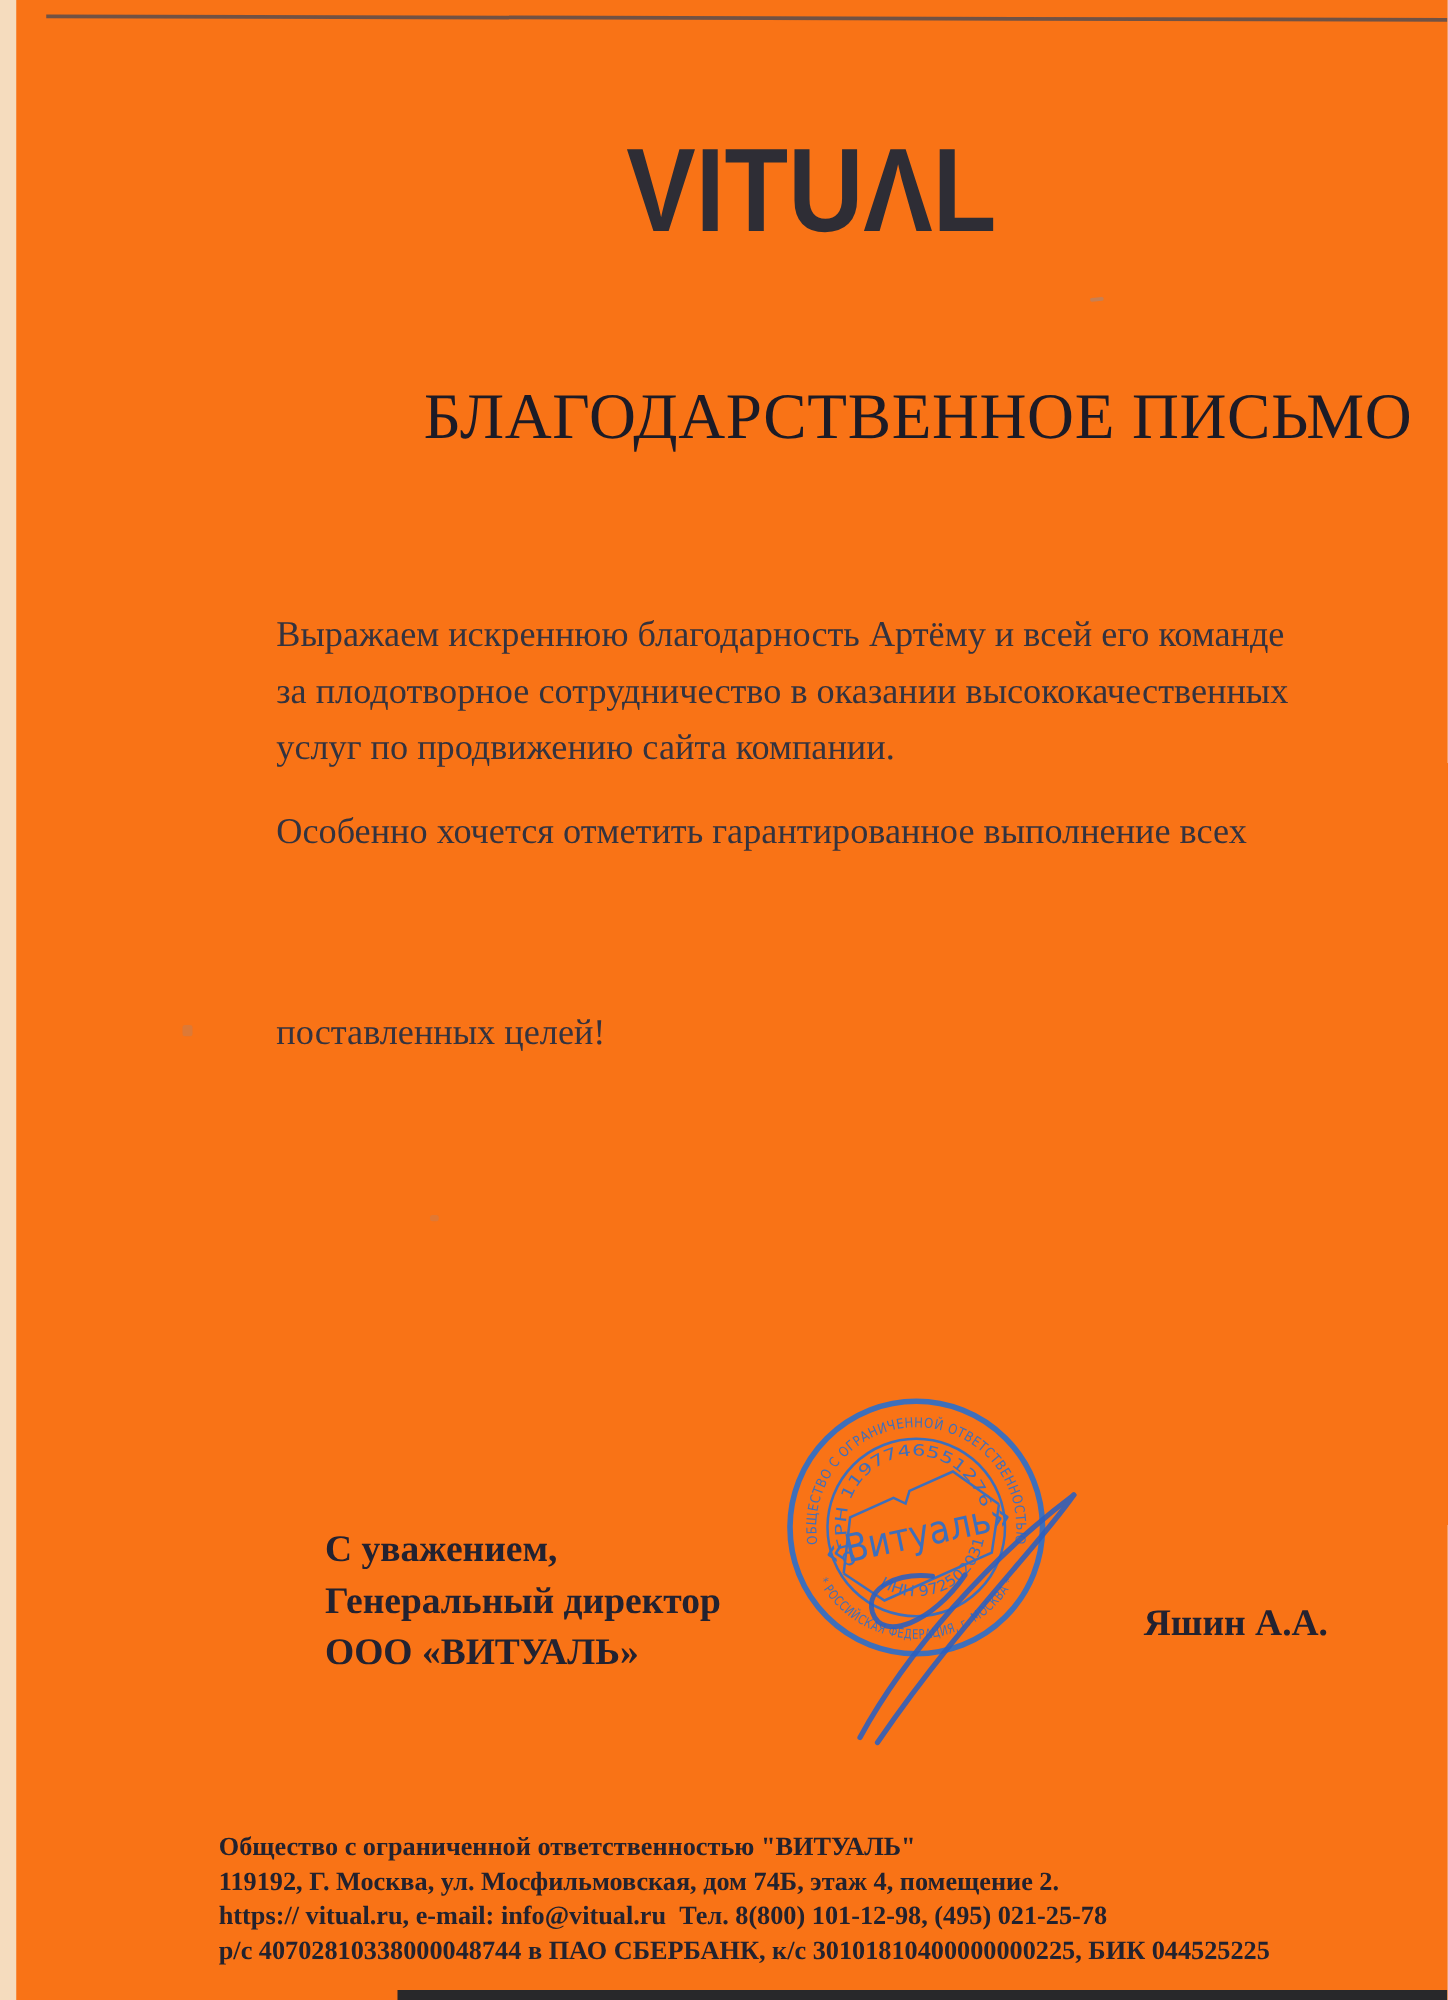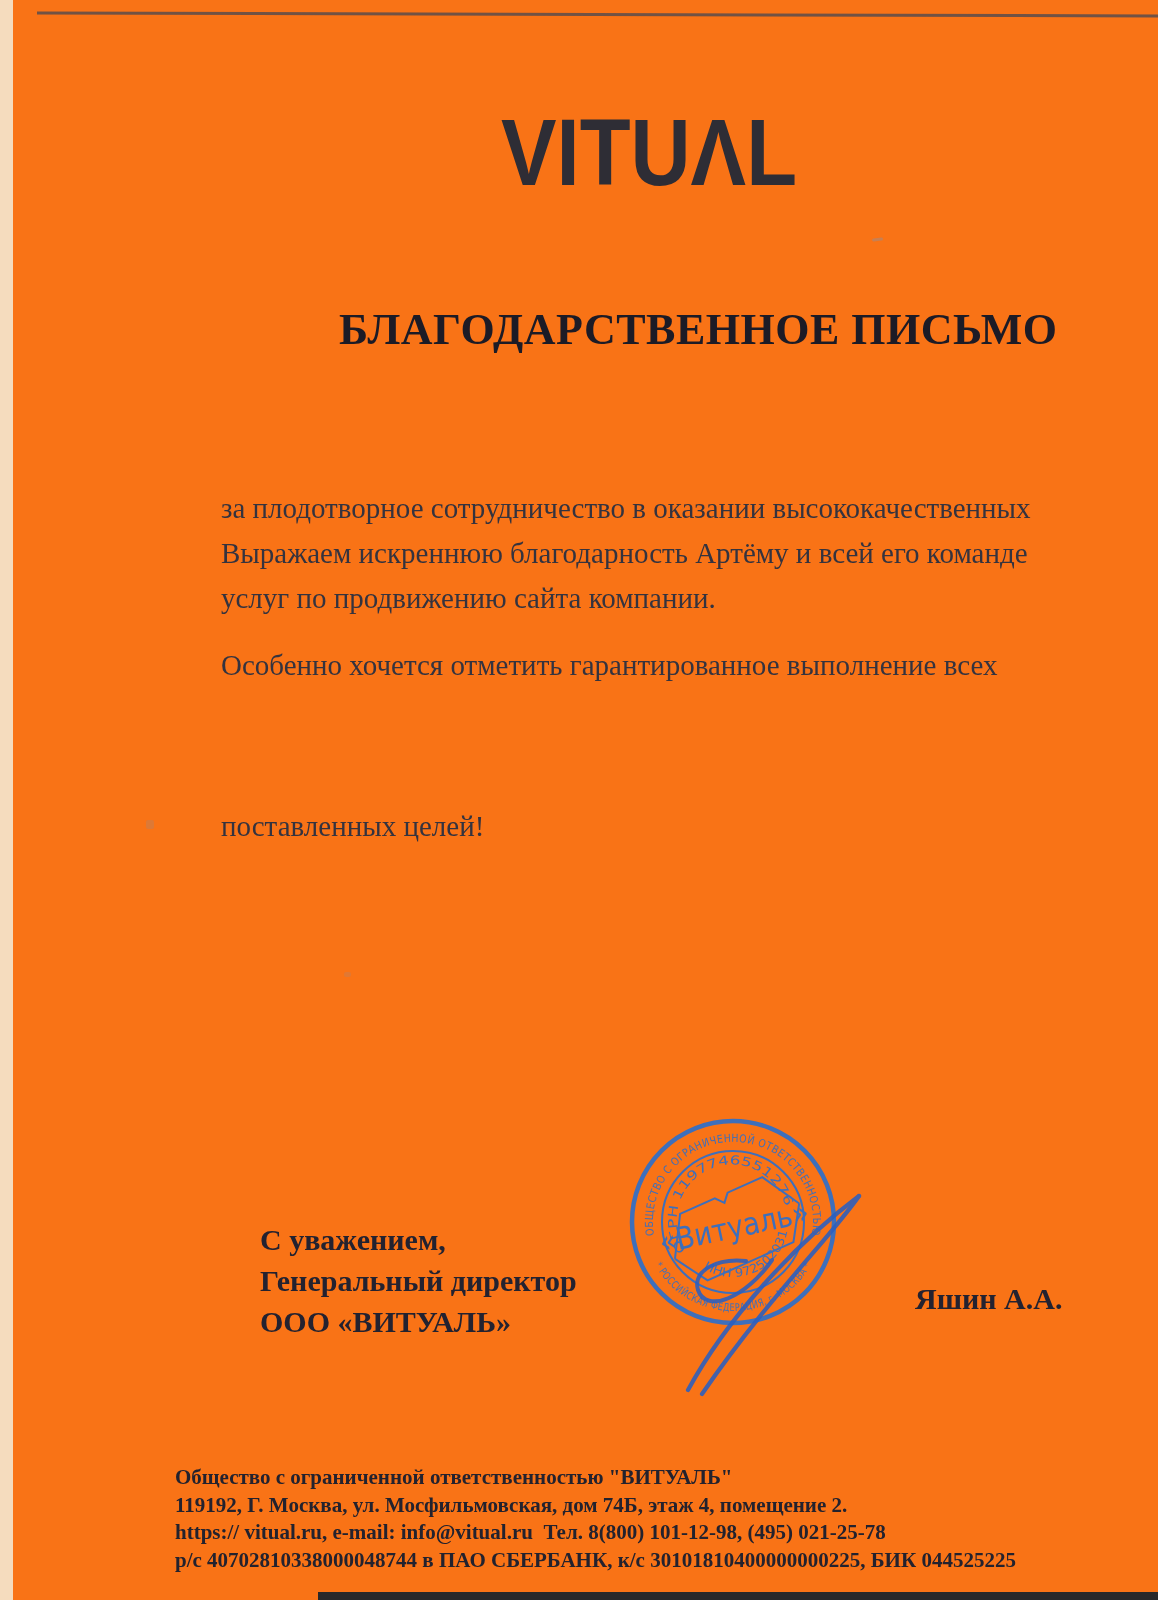--- a/index.html
+++ b/index.html
@@ -7,22 +7,22 @@
   .page{position:relative;width:1158px;height:1600px;background:#f97316;overflow:hidden;margin:0 auto;}
   .abs{position:absolute;}
   
   .edge-left{left:0;top:0;bottom:0;width:13px;background:#f5efdc;opacity:.85;}
   .scanline-top{left:37px;right:0;top:13px;height:3px;background:#4a4952;opacity:.78;transform:rotate(.15deg);}
   .strip-bottom{left:318px;right:0;bottom:0;height:8px;background:#28282a;}
   .speck{background:#8d8d99;border-radius:2px;}
   
   .logo{left:496px;top:112px;}
   
-  .title{left:339px;top:304px;width:660px;font-weight:bold;
-         font-size:44px;letter-spacing:.5px;color:#1c1b26;white-space:nowrap;}
+  .title{left:339px;top:304px;width:660px;font-weight:normal;
+         font-size:52px;letter-spacing:.5px;color:#1c1b26;white-space:nowrap;}
   
   .para{left:221px;color:#34333f;font-size:29px;line-height:45px;}
   .para .line{white-space:nowrap;}
   
   .sig-block{left:212px;top:1219px;font-weight:bold;font-size:30px;line-height:41px;color:#232230;}
   .sig-block .line{white-space:nowrap;margin-left:48px;}
   .signer{left:915px;top:1282px;font-weight:bold;font-size:30px;color:#232230;white-space:nowrap;}
   
   .footer{left:175px;top:1464px;font-weight:bold;font-size:21px;line-height:27.5px;color:#23222e;}
   .footer .f-line{white-space:nowrap;}
@@ -43,22 +43,22 @@
   <div class="abs speck" style="left:146px;top:820px;width:8px;height:9px;opacity:.25;"></div>
   <div class="abs speck" style="left:344px;top:972px;width:7px;height:5px;opacity:.22;"></div>
 
   <svg class="abs logo" width="306" height="80" viewBox="0 0 306 80">
     <text x="153" y="73" text-anchor="middle" textLength="296" lengthAdjust="spacingAndGlyphs" font-family="Liberation Sans, sans-serif" font-weight="bold" font-size="95" fill="#2e2d35">VITUΛL</text>
   </svg>
 
   <div class="abs title">БЛАГОДАРСТВЕННОЕ ПИСЬМО</div>
 
   <div class="abs para" style="top:486px;">
+    <div class="line">Выражаем искреннюю благодарность Артёму и всей его команде</div>
     <div class="line">за плодотворное сотрудничество в оказании высококачественных</div>
-    <div class="line">Выражаем искреннюю благодарность Артёму и всей его команде</div>
     <div class="line">услуг по продвижению сайта компании.</div>
   </div>
   <div class="abs para" style="top:643px;font-family:Liberation Serif, serif;">
     <div class="line">Особенно хочется отметить гарантированное выполнение всех</div>
   </div>
   <div class="abs para" style="top:804px;">
     <div class="line">поставленных целей!</div>
   </div>
 
   <svg class="abs stamp-svg" width="234" height="234" viewBox="-117 -117 234 234" opacity="0.92">

